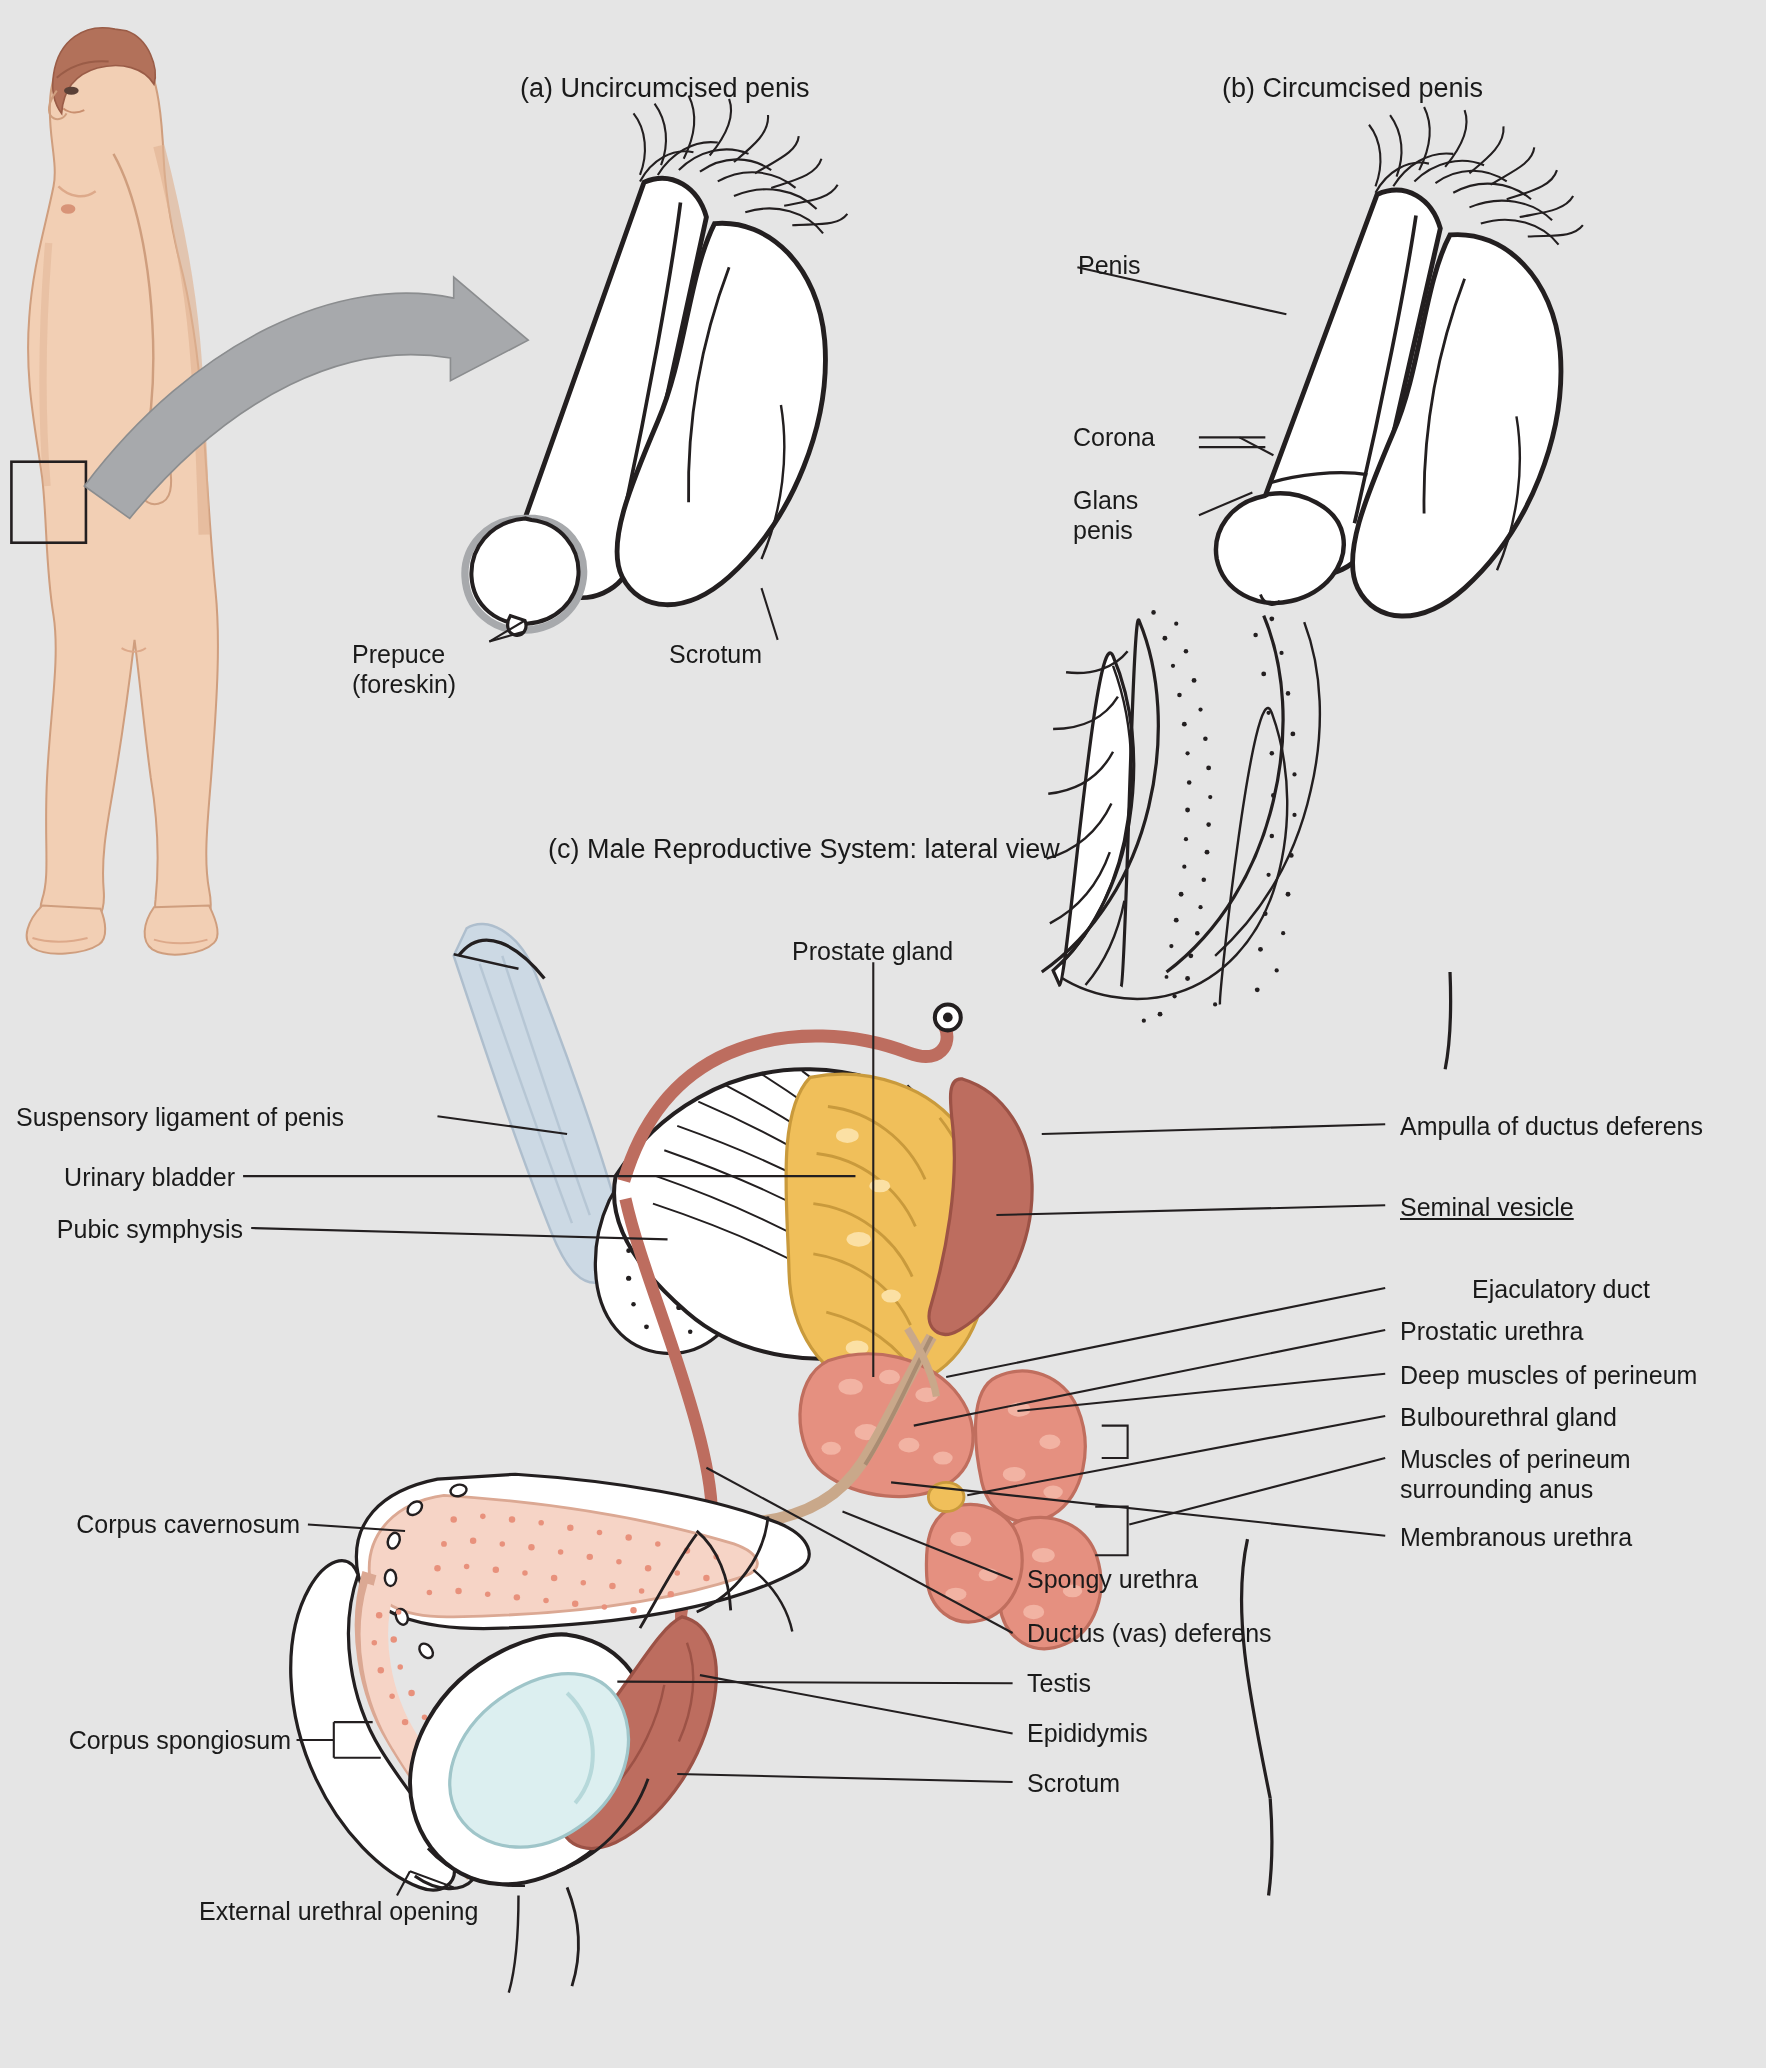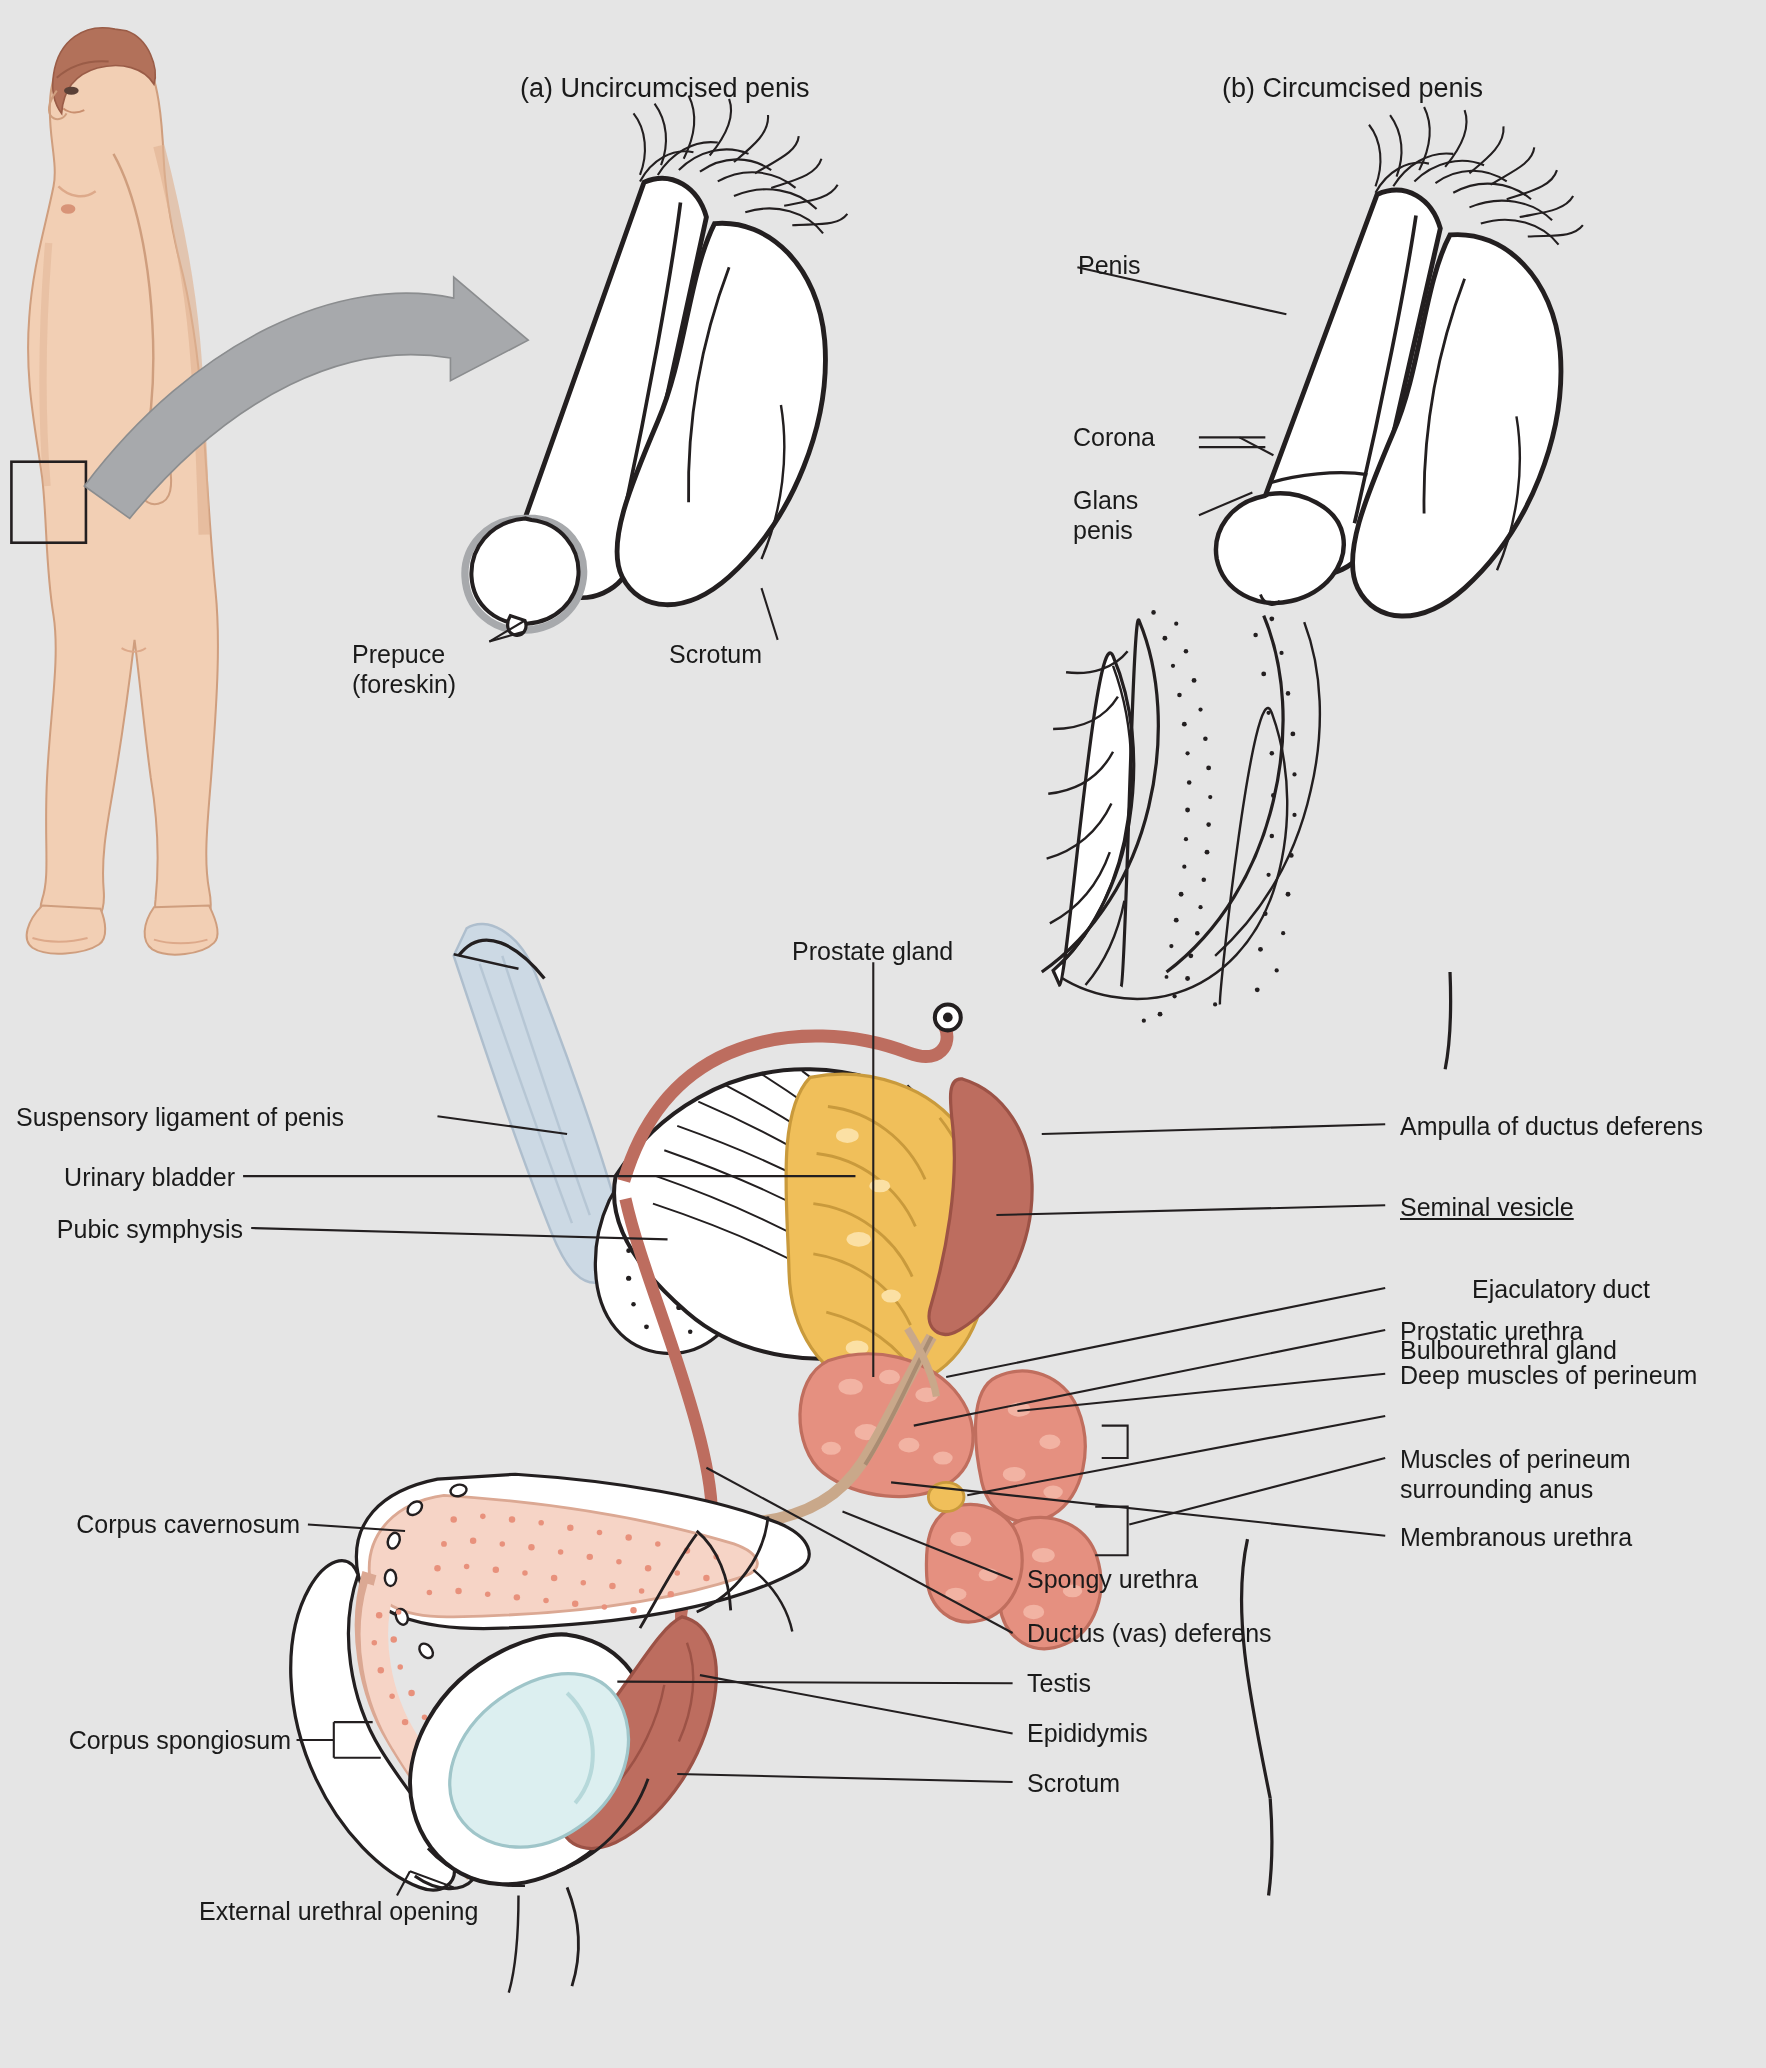--- a/index.html
+++ b/index.html
@@ -567,20 +567,21 @@
       <path class="leader" d="M1250 2200 L 836 2190"></path>
 
       <path class="leader" d="M604 792 L 648 766"></path>
       <path class="leader" d="M604 792 L 646 780"></path>
       <path class="leader" d="M960 790 L 940 726"></path>
     </g>
   </svg>
 
   <div class="panel-title" style="left:520px; top:73px;">(a) Uncircumcised penis</div>
   <div class="panel-title" style="left:1222px; top:73px;">(b) Circumcised penis</div>
+  <div class="panel-title" style="left:548px; top:834px;">(c) Male Reproductive System: lateral view</div>
 
   <div class="label" style="left:352px; top:640px;">
     <span>Prepuce</span><br>
     <span>(foreskin)</span>
   </div>
   <div class="label" style="left:669px; top:640px;">Scrotum</div>
 
   <div class="label" style="left:1078px; top:251px;">Penis</div>
   <div class="label" style="left:1073px; top:423px;">Corona</div>
   <div class="label" style="left:1073px; top:486px;">
@@ -595,21 +596,21 @@
   <div class="label right" style="left:16px; top:1215px; width:227px;">Pubic symphysis</div>
   <div class="label right" style="left:16px; top:1510px; width:284px;">Corpus cavernosum</div>
   <div class="label right" style="left:16px; top:1726px; width:275px;">Corpus spongiosum</div>
   <div class="label" style="left:199px; top:1897px;">External urethral opening</div>
 
   <div class="label" style="left:1400px; top:1112px;">Ampulla of ductus deferens</div>
   <div class="label" style="left:1400px; top:1193px;text-decoration:underline;">Seminal vesicle</div>
   <div class="label" style="left:1472px; top:1275px;">Ejaculatory duct</div>
   <div class="label" style="left:1400px; top:1317px;">Prostatic urethra</div>
   <div class="label" style="left:1400px; top:1361px;">Deep muscles of perineum</div>
-  <div class="label" style="left:1400px; top:1336px;">Bulbourethral gland</div>
+  <div class="label" style="left:1400px; top:1403px;">Bulbourethral gland</div>
   <div class="label" style="left:1400px; top:1445px;">
     <span>Muscles of perineum</span><br>
     <span>surrounding anus</span>
   </div>
   <div class="label" style="left:1400px; top:1523px;">Membranous urethra</div>
 
   <div class="label" style="left:1027px; top:1565px;">Spongy urethra</div>
   <div class="label" style="left:1027px; top:1619px;">Ductus (vas) deferens</div>
   <div class="label" style="left:1027px; top:1669px;">Testis</div>
   <div class="label" style="left:1027px; top:1719px;">Epididymis</div>

